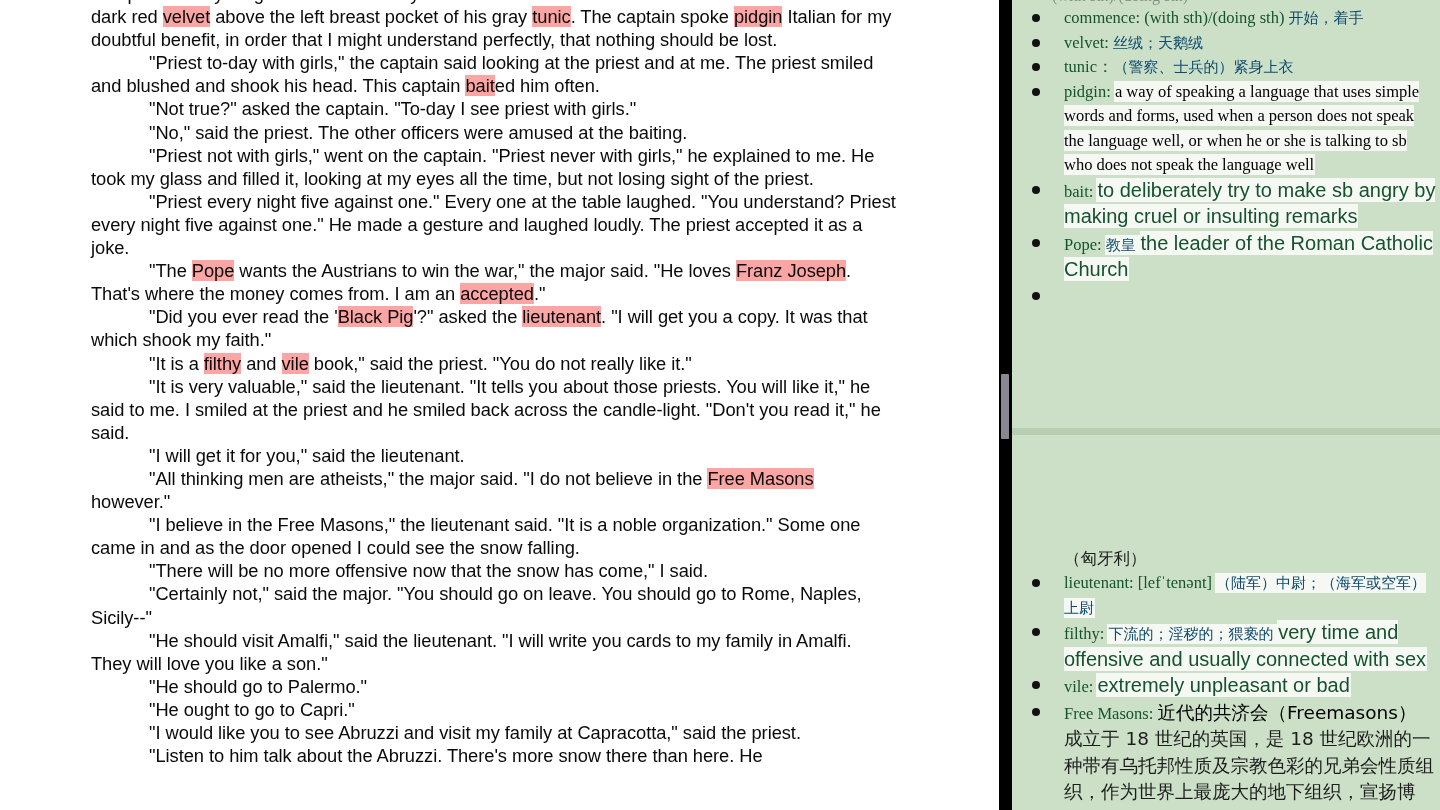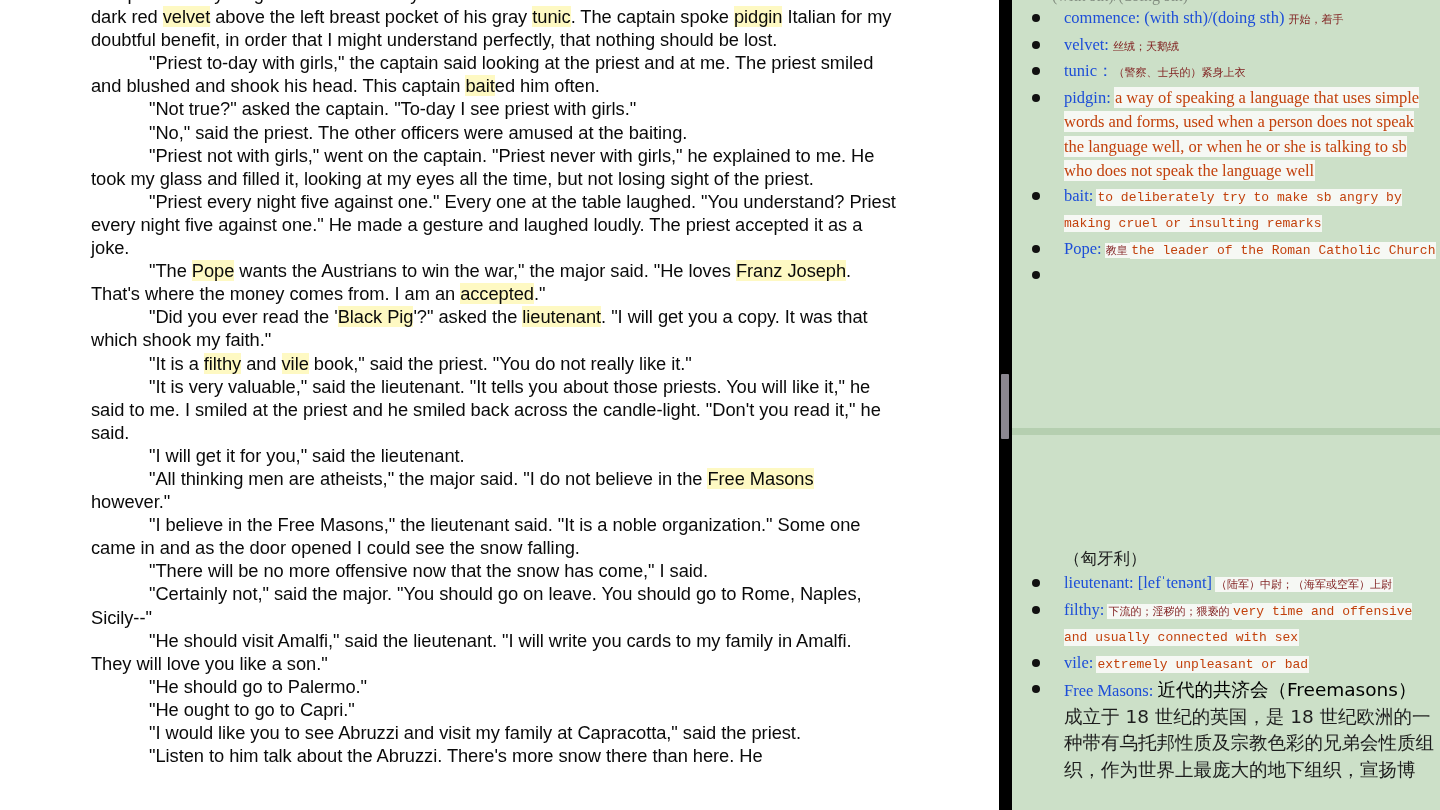--- a/index.html
+++ b/index.html
@@ -27,21 +27,21 @@
     font-family: "Liberation Sans", sans-serif;
     font-size: 18.3px;
     line-height: 23.1px;
     color: #0a0a0a;
     text-align: left;
     letter-spacing: -0.05px;
   }
   .page-text p { margin: 0; text-indent: 58px; }
   .page-text p.noindent { text-indent: 0; }
   mark.hl {
-    background: #fef9c3;
+    background: #fca5a5;
     color: #0a0a0a;
     padding: 0;
   }
 
   
   .scroll-col {
     position: absolute;
     left: 999px; top: 0;
     width: 13px; height: 810px;
     background: #000000;
@@ -110,42 +110,42 @@
     position: absolute;
     left: 10px;
     top: 8px;
     width: 8px; height: 8px;
     border-radius: 50%;
     background: #111111;
   }
   .term {
     font-family: "Liberation Serif", serif;
     font-size: 16.5px;
-    color: #1d4ed8;
+    color: #14532d;
   }
   .cn {
     font-family: "DejaVu Sans", sans-serif;
-    font-size: 11px;
-    color: #7f1d1d;
+    font-size: 15px;
+    color: #0c4a6e;
   }
   .cn-lg {
     font-family: "DejaVu Sans", sans-serif;
     font-size: 18.5px;
     color: #000000;
     line-height: 26px;
   }
   .def {
     font-family: "Liberation Serif", serif;
     font-size: 16.5px;
-    color: #c2410c;
+    color: #000000;
   }
   .def-sans {
-    font-family: Liberation Mono, monospace;
-    font-size: 13px;
-    color: #c2410c;
+    font-family: Liberation Sans, sans-serif;
+    font-size: 20px;
+    color: #14532d;
   }
   .wbg {
     background: #f6f8f4;
     box-shadow: 0 0 0 1px #f6f8f4;
   }
   .note-free-lead {
     padding-left: 42px;
     font-family: "DejaVu Sans", sans-serif;
     font-size: 16.5px;
     color: #1d1d1d;

